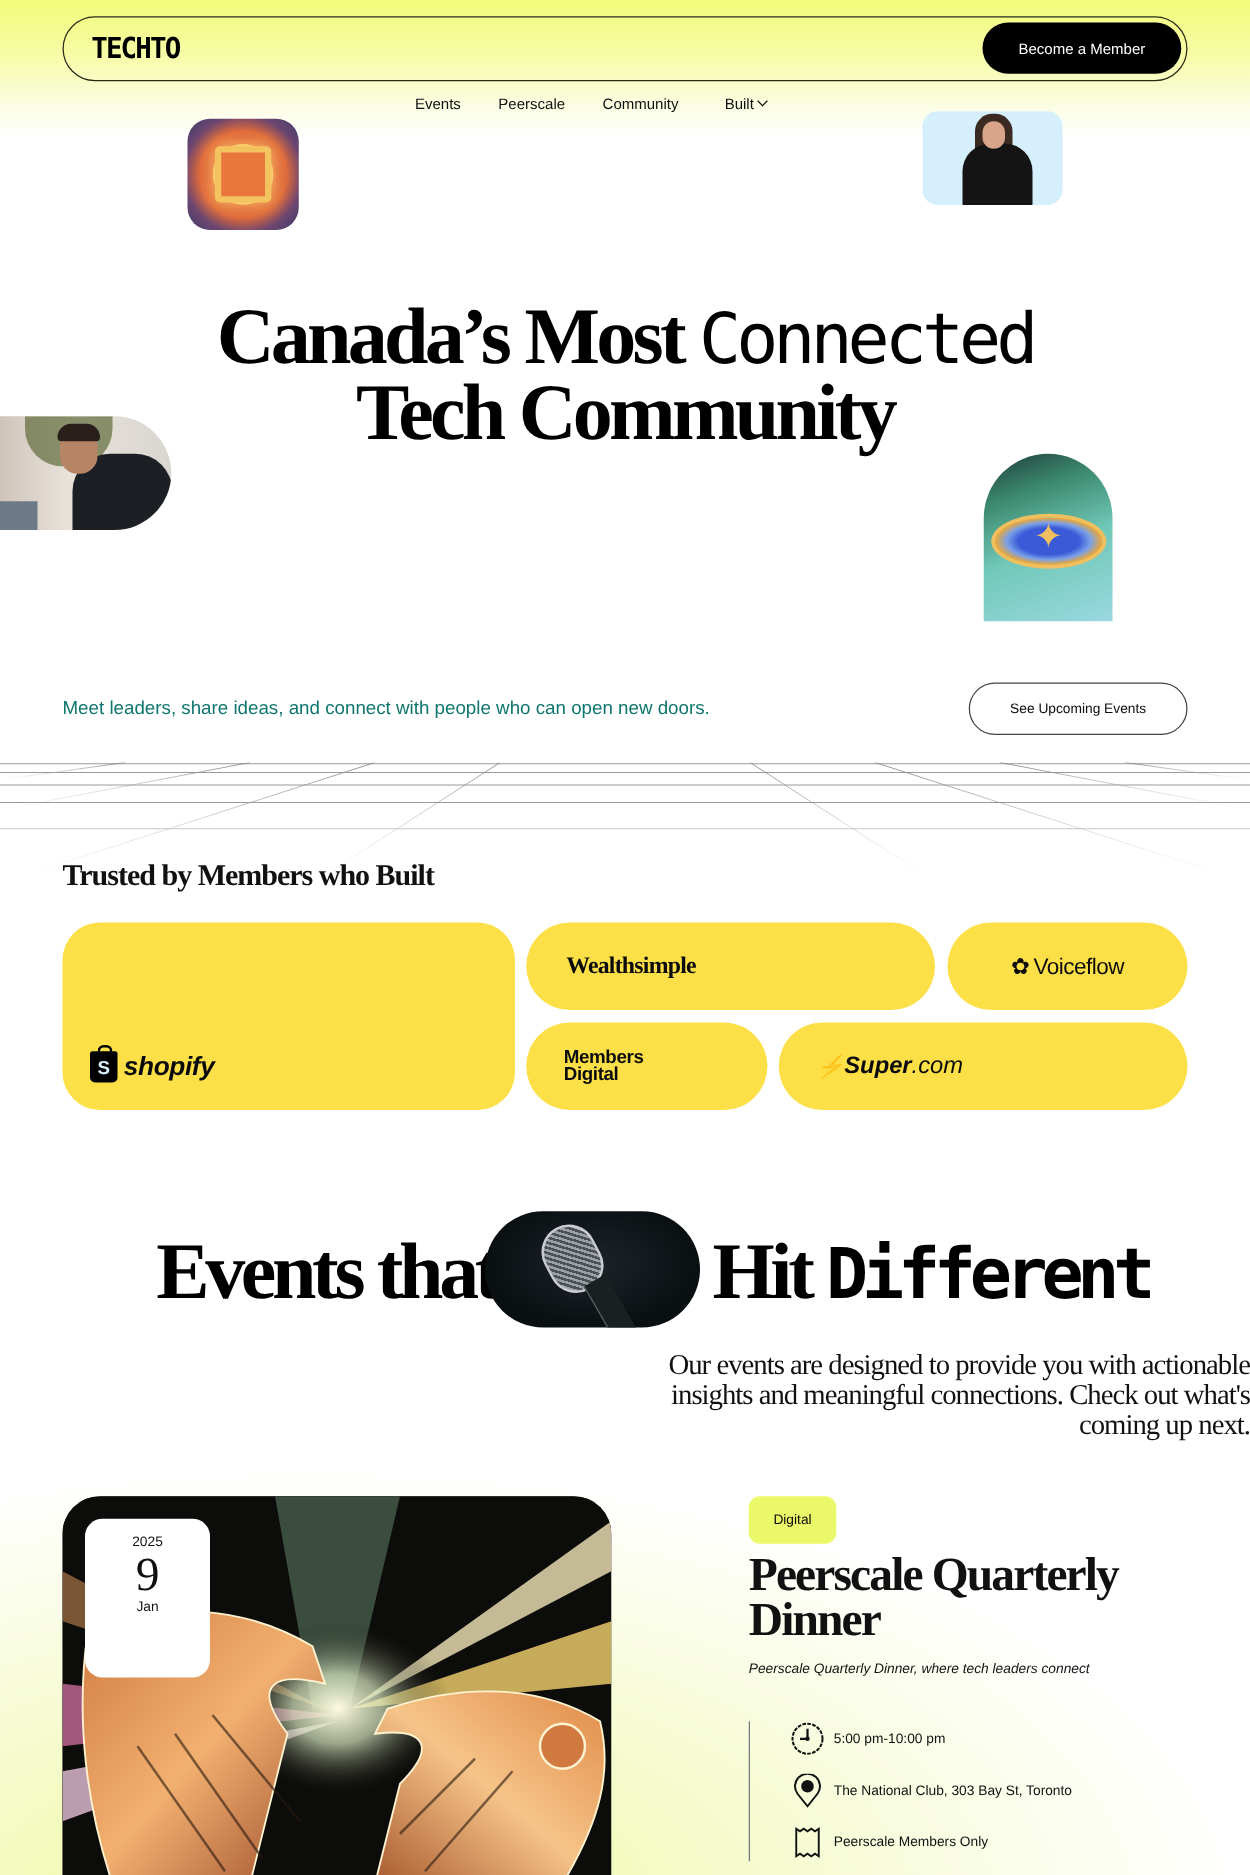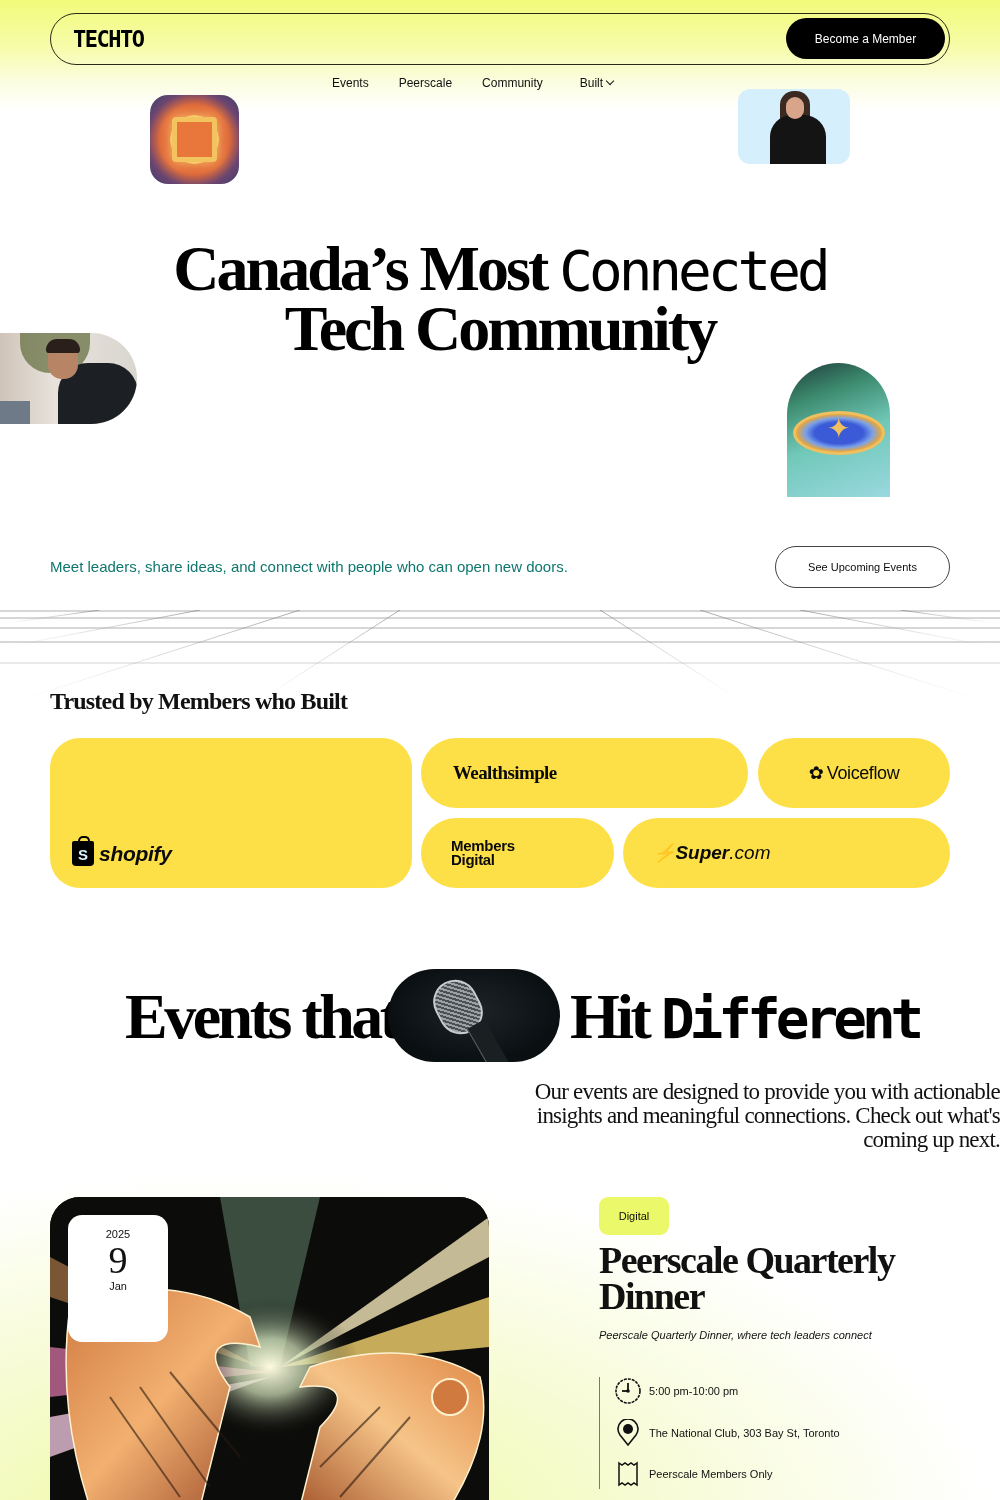--- a/index.html
+++ b/index.html
@@ -129,21 +129,21 @@
   .date-year { font-size: 11px; margin-top: 13px; color: #111; }
   .date-day { font-family: "Liberation Serif", serif; font-size: 38px; line-height: 40px; color: #111; }
   .date-month { font-size: 11px; color: #111; }
 
   .city-tag {
     position: absolute; left: 599px; top: 1197px; width: 70px; height: 38px; background: #ebf86a; border-radius: 9px;
     font-size: 11px; display: flex; align-items: center; justify-content: center;
   }
   .event-title { position: absolute; left: 599px; top: 1242px; width: 320px; font-family: "Liberation Serif", serif; font-size: 38px; line-height: 36px; letter-spacing: -1.5px; color: #111; }
   .event-desc { position: absolute; left: 599px; top: 1328px; width: 280px; font-size: 11px; line-height: 15px; color: #111; font-style: italic; }
-  .event-details { position: absolute; left: 599px; top: 1377px; height: 112px; border-left: 1px solid #777; padding-left: 14px; }
+  .event-details { position: absolute; left: 599px; top: 1377px; height: 112px; border-left: 1px solid #777; padding-left: 32px; }
   .detail-row { display: flex; align-items: center; height: 28px; margin-bottom: 13.5px; }
   .detail-icon { width: 28px; height: 28px; margin-right: 7px; display: flex; align-items: center; justify-content: center; }
   .detail-text { font-size: 11px; color: #111; }
 </style>
 </head>
 <body>
 
 <div class="top-glow"></div>
 
 <nav class="nav">

